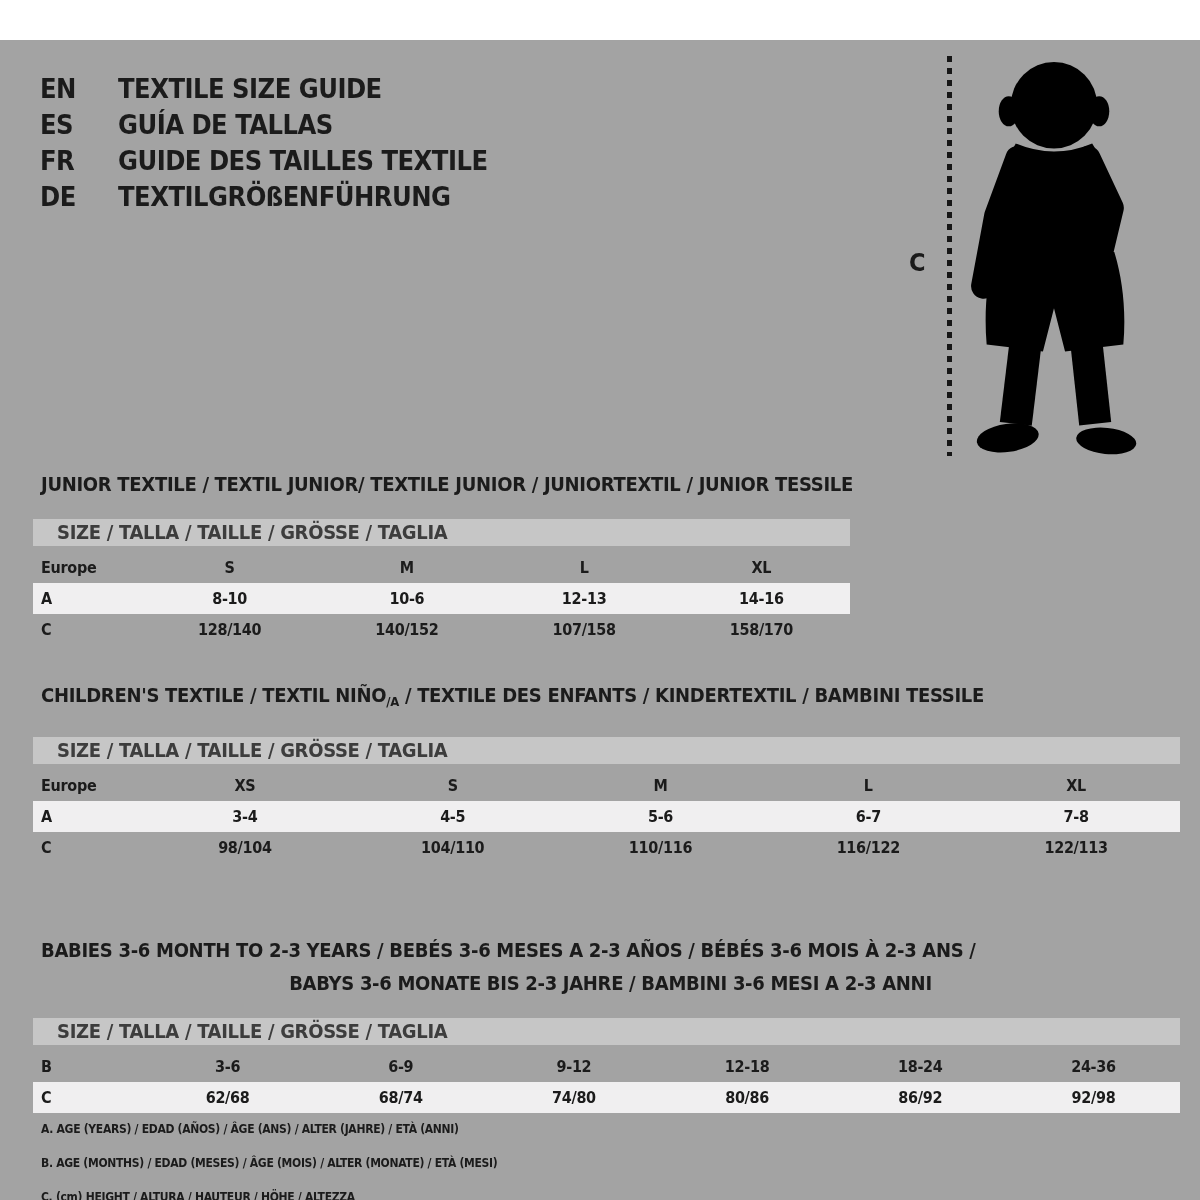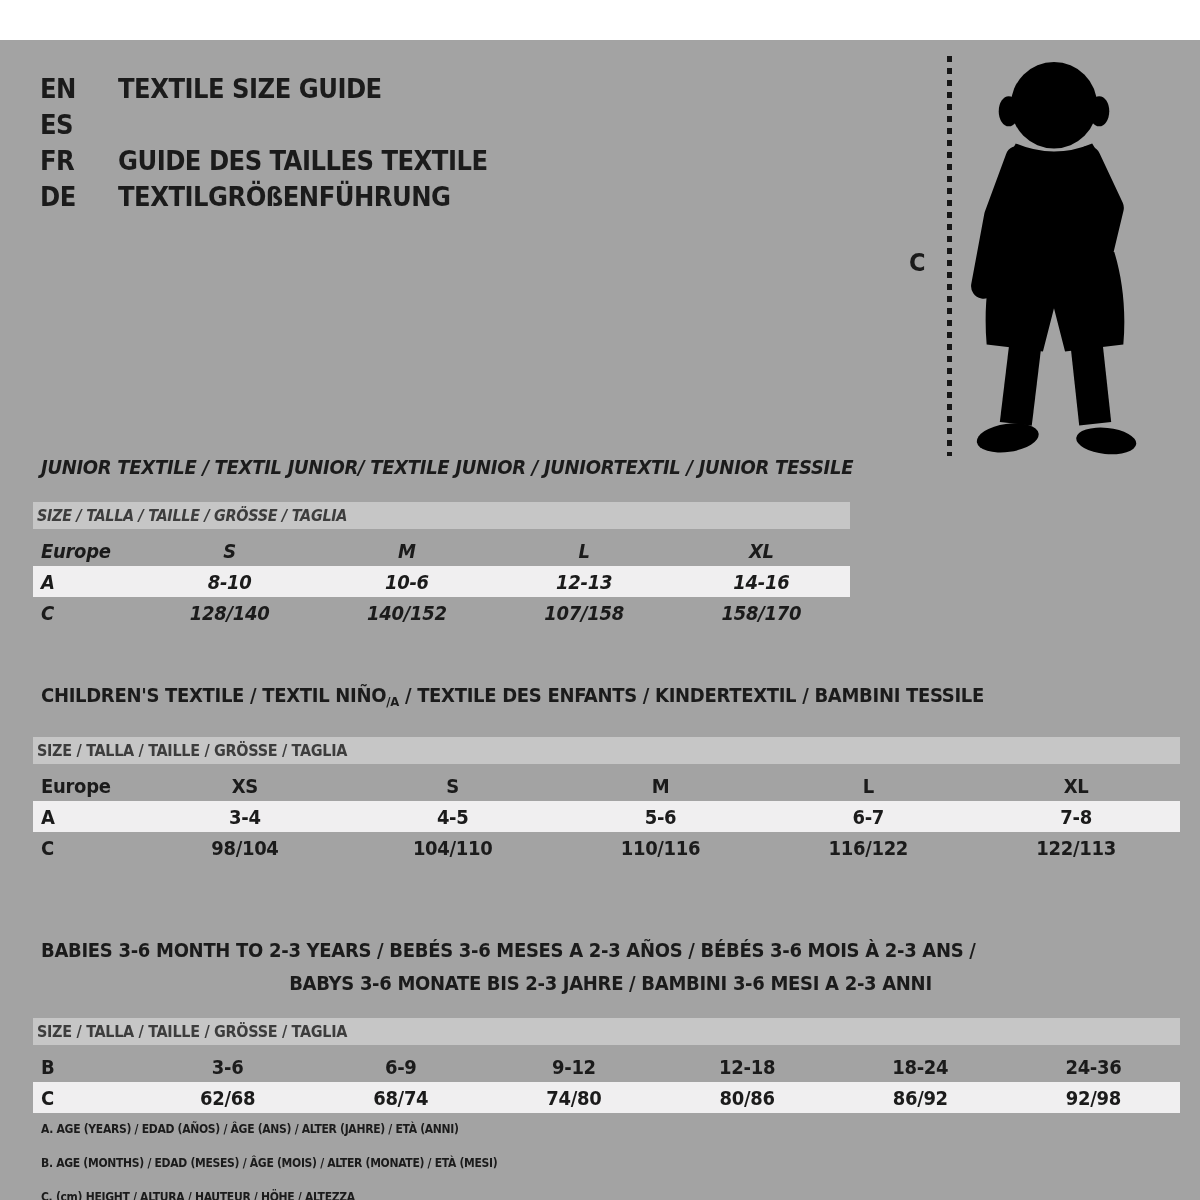--- a/index.html
+++ b/index.html
@@ -26,44 +26,45 @@
   
   .sec{position:absolute;left:33px;}
   .sec-heading{
     margin:0 0 0 8px;font-size:20px;font-weight:bold;letter-spacing:-0.3px;
     line-height:20px;white-space:nowrap;
   }
   .sec-heading .sub{font-size:13px;vertical-align:-4px;}
   .heading-line2{margin-top:13px;text-align:center;}
   .band{
     margin-top:25px;height:27px;line-height:27px;background:#c6c6c6;color:#3d3d3d;
-    font-size:16px;font-weight:bold;padding-left:4px;letter-spacing:-0.3px;
+    font-size:20px;font-weight:bold;padding-left:24px;letter-spacing:-0.3px;
   }
   .tbl{margin-top:6px;}
-  .trow{display:flex;height:31px;align-items:center;font-size:20px;}
+  .trow{display:flex;height:31px;align-items:center;font-size:16px;}
   .trow.shaded{background:#f0eff0;}
   .trow .tcell{flex:1;text-align:center;font-weight:600;letter-spacing:-0.3px;}
   .trow .tcell.first{flex:0 0 100px;text-align:left;padding-left:8px;font-weight:bold;}
   
   .legend{position:absolute;left:33px;top:1072px;}
   .legend-line{font-size:12px;font-weight:bold;line-height:34px;margin-left:8px;
     letter-spacing:-0.3px;white-space:nowrap;}
 </style>
 </head>
 <body>
 
 <div class="canvas">
 
   <div class="lang-block">
     <div class="lang-row">
       <span class="lang-code">EN</span>
       <span class="lang-title">TEXTILE SIZE GUIDE</span>
     </div>
     <div class="lang-row">
       <span class="lang-code">ES</span>
+      <span class="lang-title">GUÍA DE TALLAS</span>
     </div>
     <div class="lang-row">
       <span class="lang-code">FR</span>
       <span class="lang-title">GUIDE DES TAILLES TEXTILE</span>
     </div>
     <div class="lang-row">
       <span class="lang-code">DE</span>
       <span class="lang-title">TEXTILGRÖßENFÜHRUNG</span>
     </div>
   </div>
@@ -86,21 +87,21 @@
       <path d="M28 196 L148 196 C156 222 160 254 157 288 L99 295 L88 252 L77 295 L21 288 C18 254 22 222 28 196 Z"></path>
 
       <line x1="60" y1="284" x2="50" y2="367" stroke="#000" stroke-width="32"></line>
       <line x1="120" y1="284" x2="129" y2="367" stroke="#000" stroke-width="32"></line>
 
       <ellipse cx="42" cy="381" rx="31" ry="14" transform="rotate(-8 42 381)"></ellipse>
       <ellipse cx="140" cy="384" rx="30" ry="13" transform="rotate(6 140 384)"></ellipse>
     </svg>
   </div>
 
-  <section class="sec" style="top:417px;width:817px;font-style:italic;">
+  <section class="sec" style="top:434px;width:817px;">
     <h2 class="sec-heading"><span>JUNIOR TEXTILE / TEXTIL JUNIOR/ TEXTILE JUNIOR / JUNIORTEXTIL / JUNIOR TESSILE</span></h2>
     <div class="band">SIZE / TALLA / TAILLE / GRÖSSE / TAGLIA</div>
     <div class="tbl">
         <div class="trow">
           <div class="tcell first">Europe</div>
           <div class="tcell">S</div>
           <div class="tcell">M</div>
           <div class="tcell">L</div>
           <div class="tcell">XL</div>
         </div>

